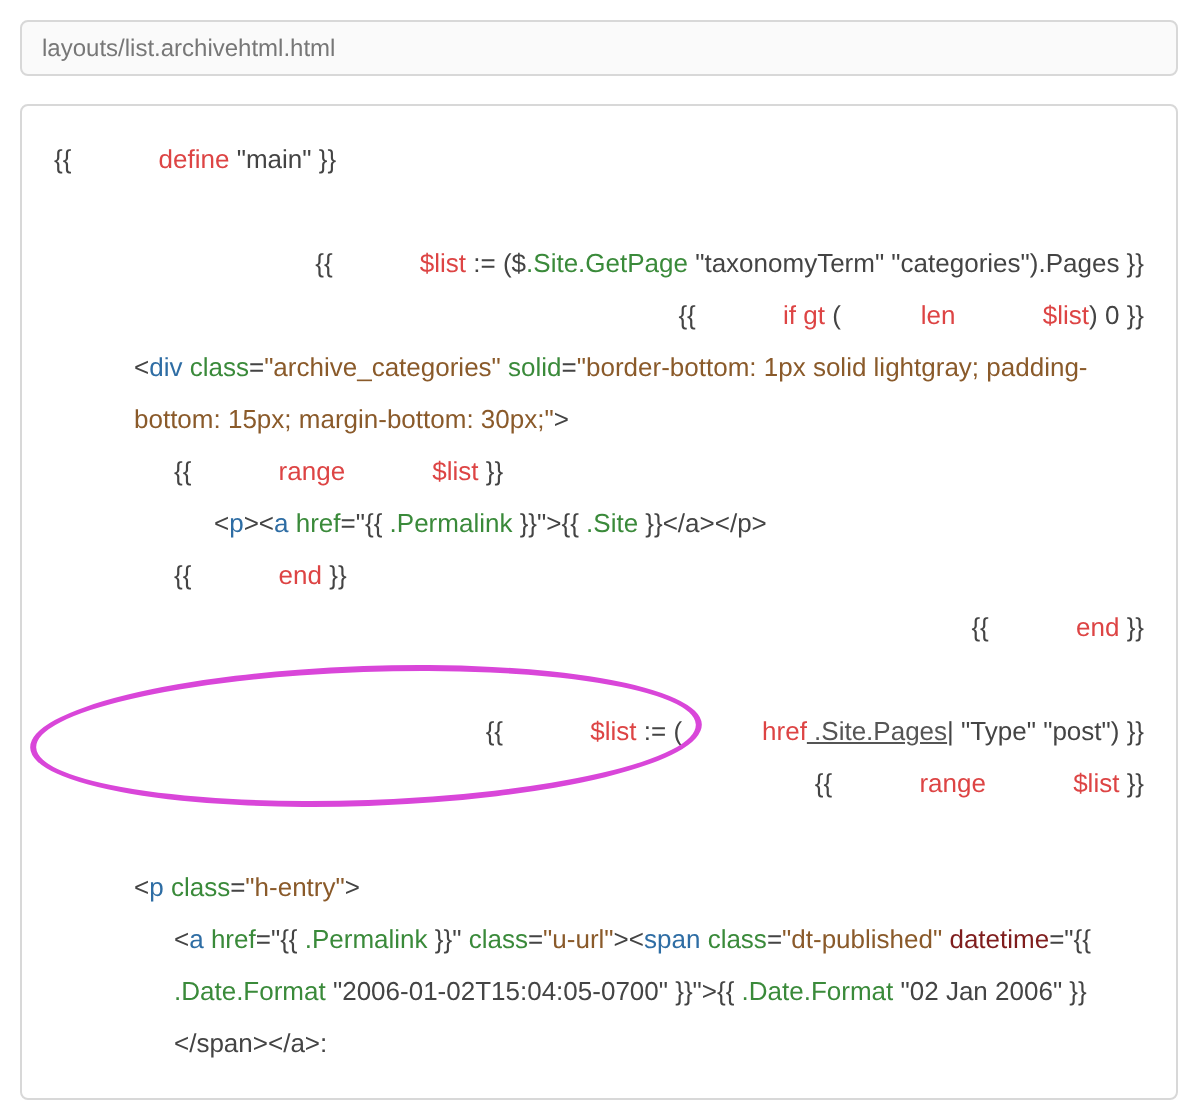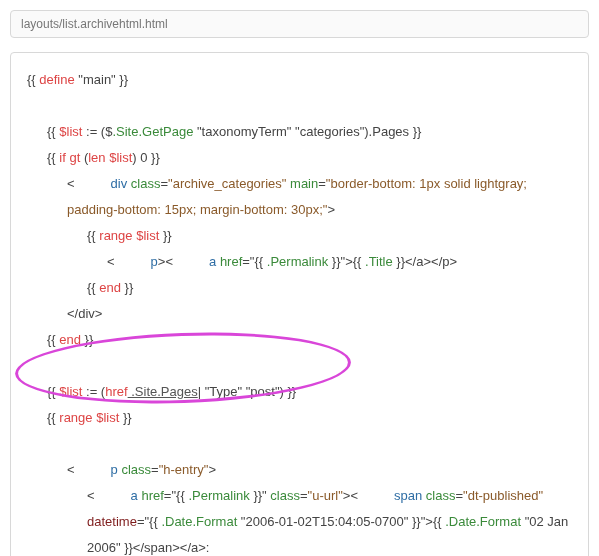--- a/index.html
+++ b/index.html
@@ -24,27 +24,27 @@
     border: 1px solid #d8d8d8;
     border-radius: 4px;
     padding: 14px 16px;
     line-height: 2.0;
     font-size: 13px;
     color: #444;
     position: relative;
     background: #fff;
   }
   .code-line { white-space: pre-wrap; word-wrap: break-word; }
-  .i1 { padding-left: 20px; }
+  .i1 { padding-left: 20px; text-align: right; }
   .i2 { padding-left: 40px; }
   .i3 { padding-left: 60px; }
   .i4 { padding-left: 80px; }
 
-  .red   { color: #d44; }        
-  .blue  { color: #2e6da4; margin-left: 36px; }     
+  .red   { color: #d44; margin-left: 40px; }        
+  .blue  { color: #2e6da4; }     
   .green { color: #3a8a3a; }     
   .olive { color: #7f1d1d; }     
   .brown { color: #8a5a2a; }     
   .gray  { color: #555; text-decoration: underline; }
 
   .annot {
     position: absolute;
     border: 3px solid #d946d9;
     border-radius: 50%;
     width: 330px;
@@ -65,29 +65,28 @@
 <div class="code-card">
 
   <div class="code-line"><span>{{ </span><span class="red">define</span><span> "main" }}</span></div>
 
   <div class="code-line">&nbsp;</div>
 
   <div class="code-line i1"><span>{{ </span><span class="red">$list</span><span> := ($</span><span class="green">.Site.GetPage</span><span> "taxonomyTerm" "categories").Pages }}</span></div>
 
   <div class="code-line i1"><span>{{ </span><span class="red">if gt </span><span>(</span><span class="red">len</span><span> </span><span class="red">$list</span><span>) 0 }}</span></div>
 
-  <div class="code-line i2"><span>&lt;</span><span class="blue">div</span><span> </span><span class="green">class</span><span>=</span><span class="brown">"archive_categories"</span><span> </span><span class="green">main</span><span>=</span><span class="brown">"border-bottom: 1px solid lightgray; padding-bottom: 15px; margin-bottom: 30px;"</span><span>&gt;</span></div>
+  <div class="code-line i2"><span>&lt;</span><span class="blue">div</span><span> </span><span class="green">class</span><span>=</span><span class="brown">"archive_categories"</span><span> </span><span class="green">solid</span><span>=</span><span class="brown">"border-bottom: 1px solid lightgray; padding-bottom: 15px; margin-bottom: 30px;"</span><span>&gt;</span></div>
 
   <div class="code-line i3"><span>{{ </span><span class="red">range </span><span class="red">$list</span><span> }}</span></div>
 
-  <div class="code-line i4"><span>&lt;</span><span class="blue">p</span><span>&gt;</span><span>&lt;</span><span class="blue">a</span><span> </span><span class="green">href</span><span>="{{ </span><span class="green">.Permalink</span><span> }}"&gt;</span><span>{{ </span><span class="green">.Title</span><span> }}</span><span>&lt;/a&gt;&lt;/p&gt;</span></div>
+  <div class="code-line i4"><span>&lt;</span><span class="blue">p</span><span>&gt;</span><span>&lt;</span><span class="blue">a</span><span> </span><span class="green">href</span><span>="{{ </span><span class="green">.Permalink</span><span> }}"&gt;</span><span>{{ </span><span class="green">.Site</span><span> }}</span><span>&lt;/a&gt;&lt;/p&gt;</span></div>
 
   <div class="code-line i3"><span>{{ </span><span class="red">end</span><span> }}</span></div>
 
-  <div class="code-line i2"><span>&lt;/div&gt;</span></div>
 
   <div class="code-line i1"><span>{{ </span><span class="red">end</span><span> }}</span></div>
 
   <div class="code-line">&nbsp;</div>
 
   <div class="code-line i1"><span>{{ </span><span class="red">$list</span><span> := (</span><span class="red">href</span><span class="gray"> .Site.Pages</span><span>|</span><span> "Type" "post") }}</span></div>
 
   <div class="code-line i1"><span>{{ </span><span class="red">range </span><span class="red">$list</span><span> }}</span></div>
 
   <div class="code-line">&nbsp;</div>

